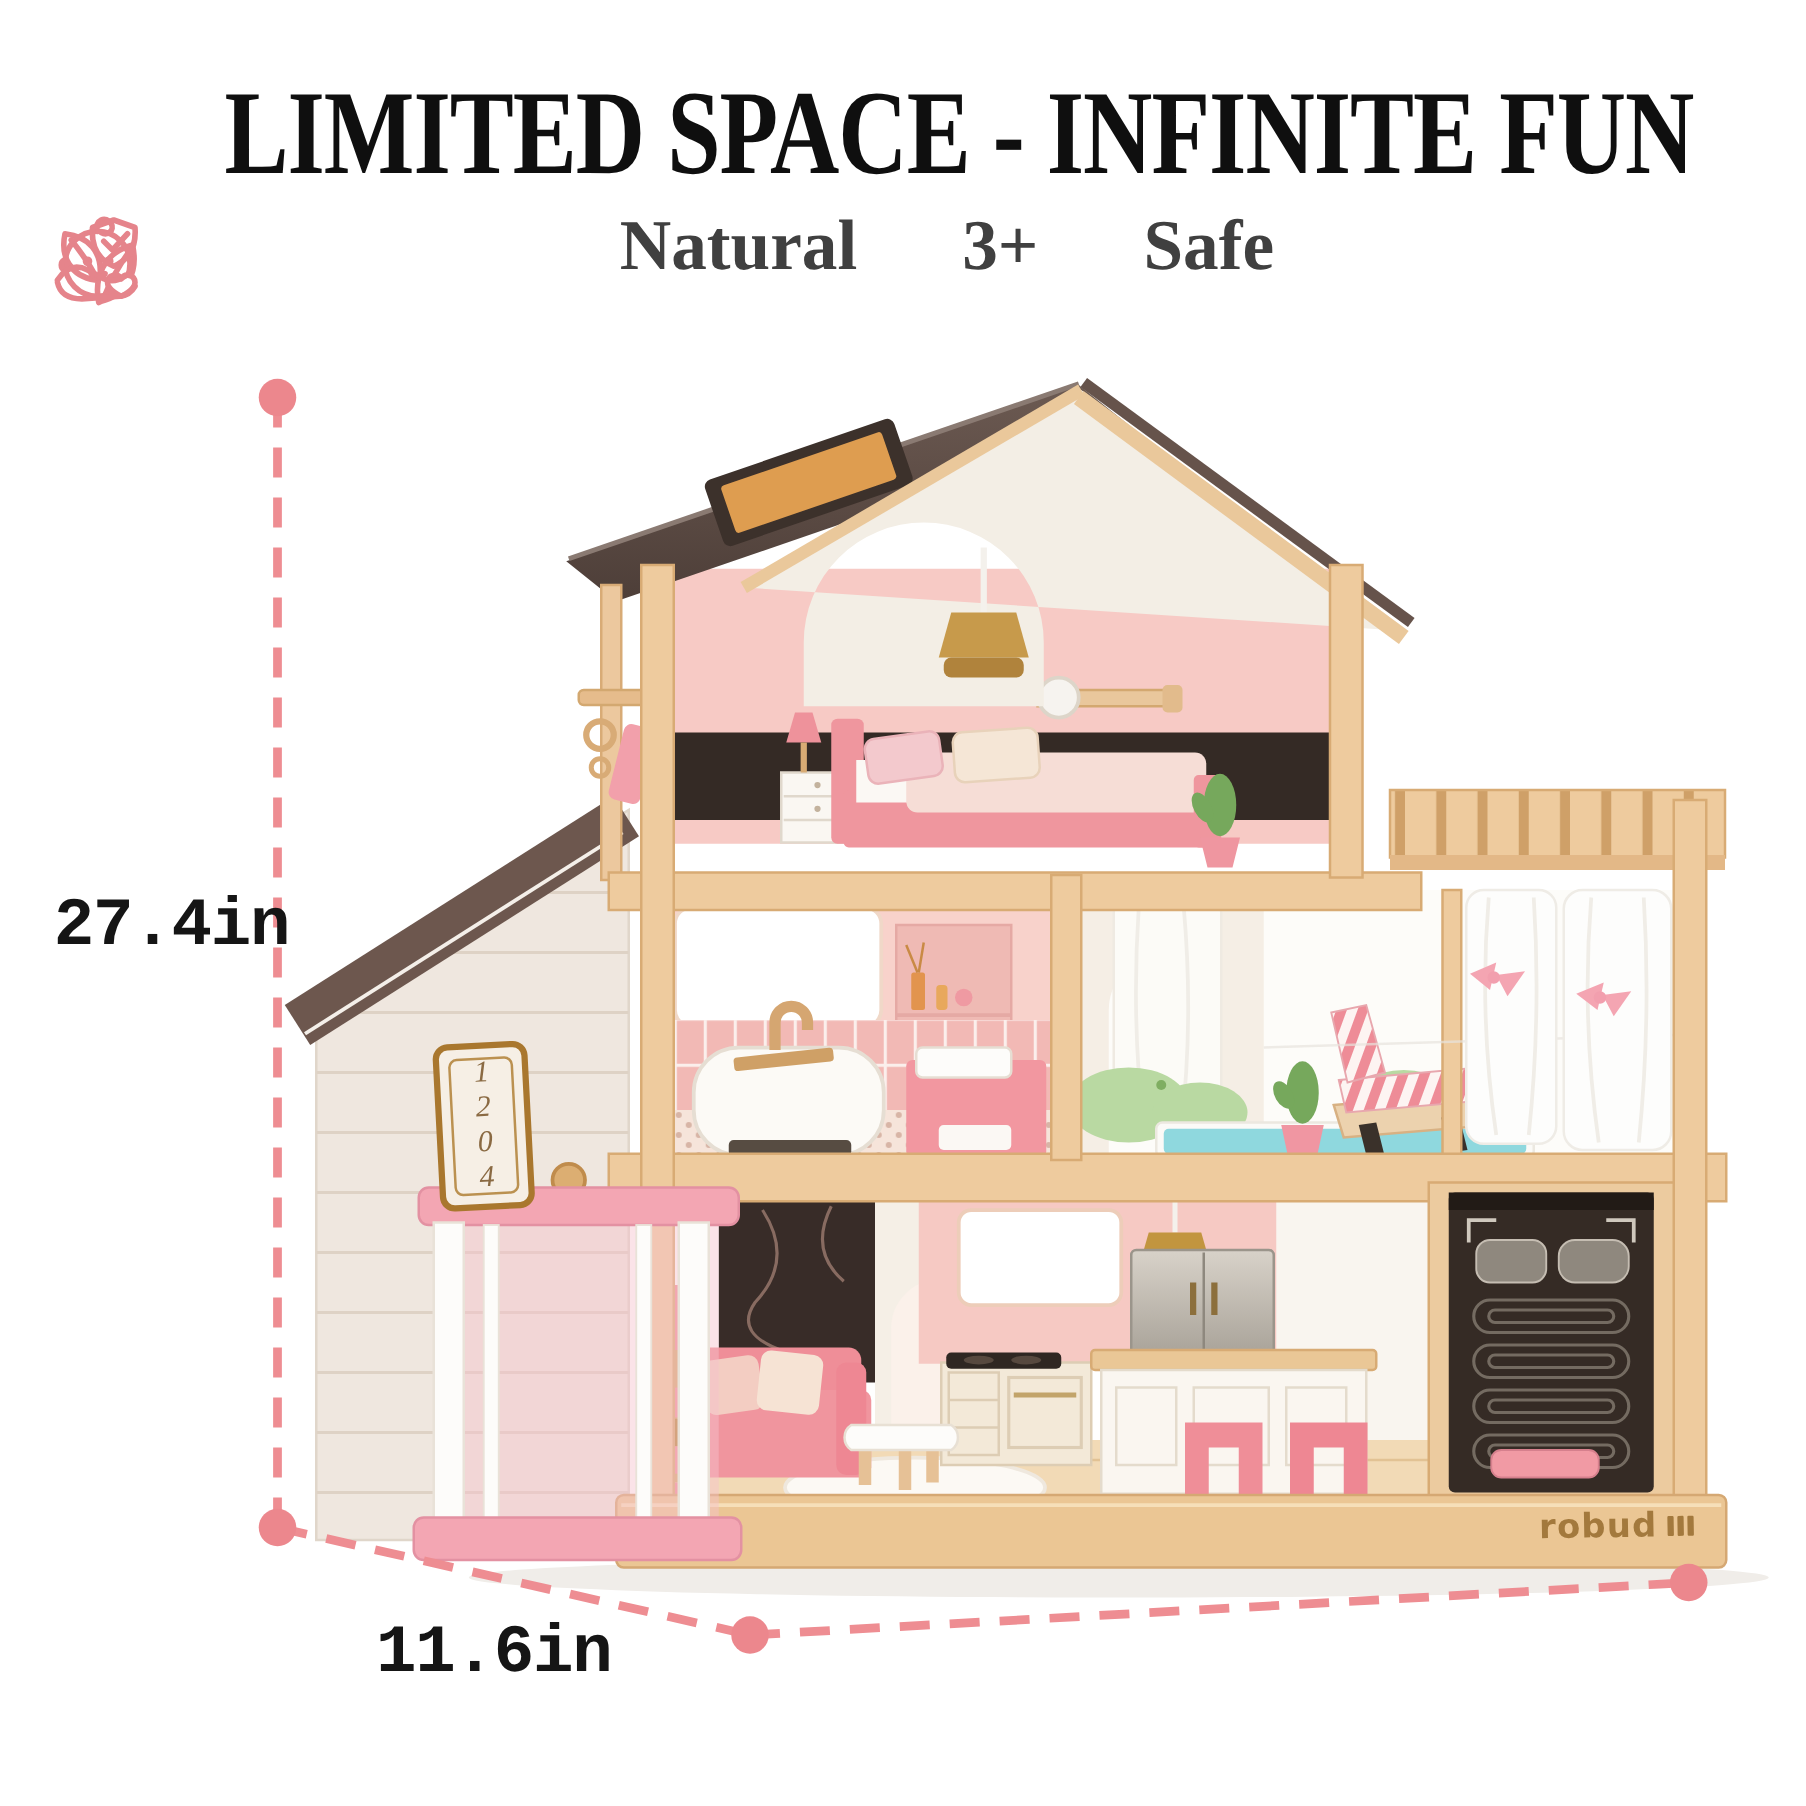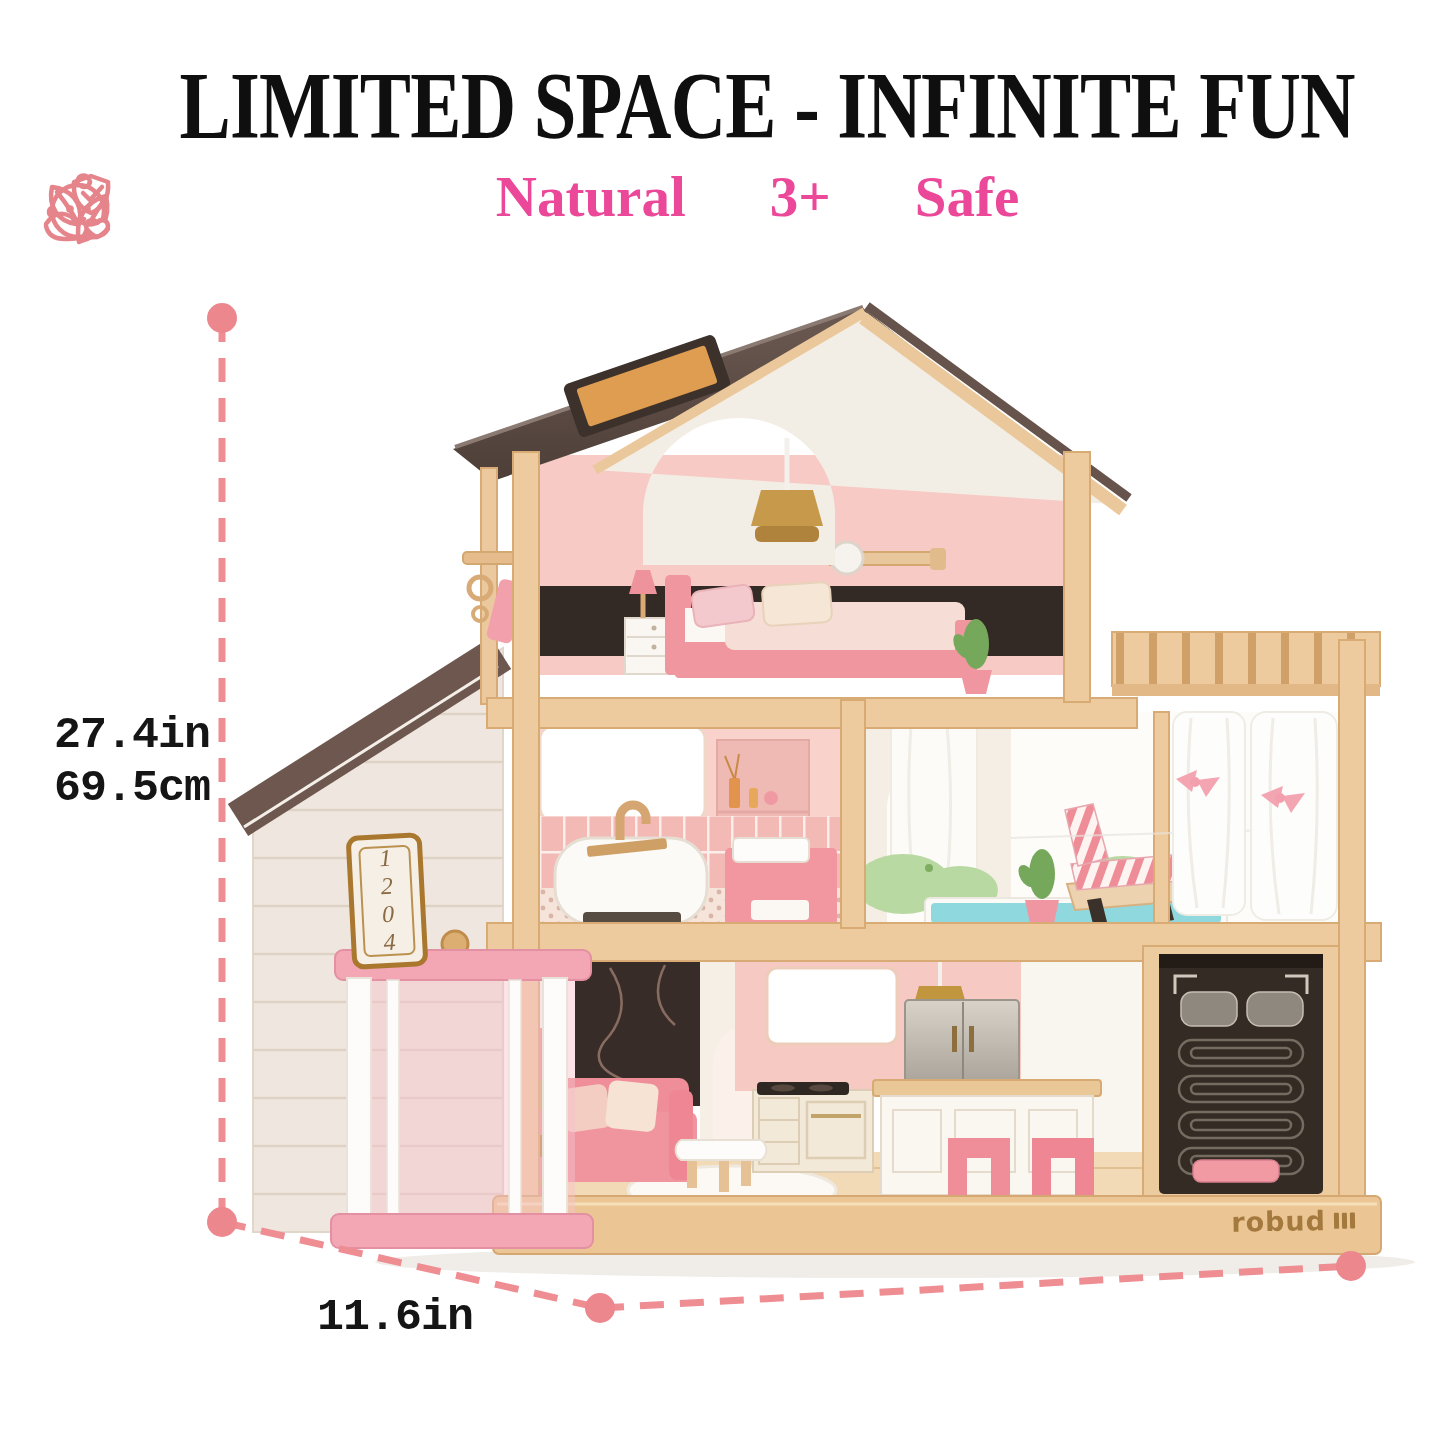--- a/index.html
+++ b/index.html
@@ -8,26 +8,26 @@
 
   
   .title{position:absolute;left:0;right:0;top:50px;text-align:center;
          font-weight:700;font-size:96px;letter-spacing:-1px;white-space:nowrap;
          transform:scaleX(0.80);color:#0f0f0f;}
 
   
   .features{position:absolute;top:164px;left:0;right:0;display:flex;justify-content:center;
             align-items:center;gap:84px;}
   .feature{display:flex;align-items:center;gap:18px;}
-  .feature .label{font-weight:700;font-size:57px;color:#ec4899;}
+  .feature .label{font-weight:700;font-size:57px;color:#404040;}
   .ficon{width:86px;height:86px;display:block;}
 
   
   .dim{position:absolute;font-family:"Liberation Mono",monospace;font-weight:700;
-       font-size:45px;line-height:1.17;letter-spacing:-1px;text-align:center;color:#151515;}
+       font-size:54px;line-height:1.17;letter-spacing:-1px;text-align:center;color:#151515;}
   .dim-height{left:8px;top:710px;width:178px;}
   .dim-depth{left:238px;top:1292px;width:244px;}
   .dim-width{left:848px;top:1306px;width:276px;}
 
   
   .sign{position:absolute;left:314px;top:834px;width:66px;height:124px;
         border:5px solid #a9772e;border-radius:12px;background:#f6efe5;
         transform:rotate(-3deg);display:flex;align-items:center;justify-content:center;}
   .sign-inner{border:2px solid #bb9150;border-radius:7px;width:48px;height:106px;
         display:flex;align-items:center;justify-content:center;}
@@ -422,21 +422,20 @@
         <path d="M48,29 l7,7 l12,-13"></path>
         <path d="M11,60 q10,-15 24,-8 l13,7 q8,4 17,-2"></path>
         <path d="M11,62 q3,14 22,13 l28,-2 q8,-1 12,-8"></path>
       </svg>
       <span class="label">Safe</span>
     </div>
   </div>
 
   <div class="txt dim dim-height">
     <div>27.4in</div>
-    <div>69.5cm</div>
   </div>
   <div class="txt dim dim-depth">
     <div>11.6in</div>
   </div>
 
   <div class="txt sign">
     <div class="sign-inner">
       <span class="sign-digits">1204</span>
     </div>
   </div>

